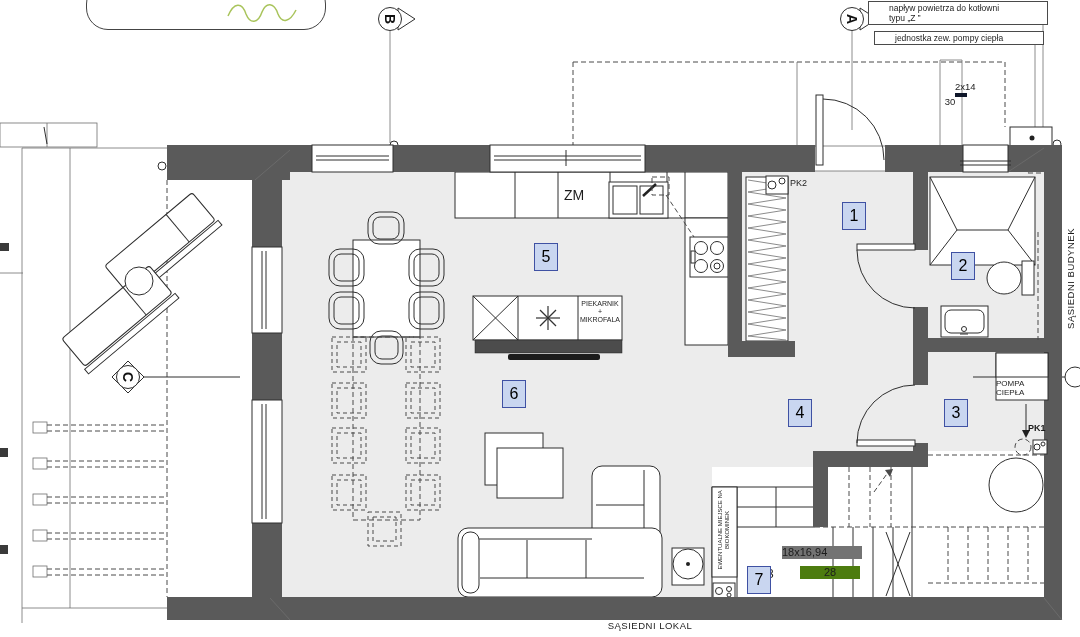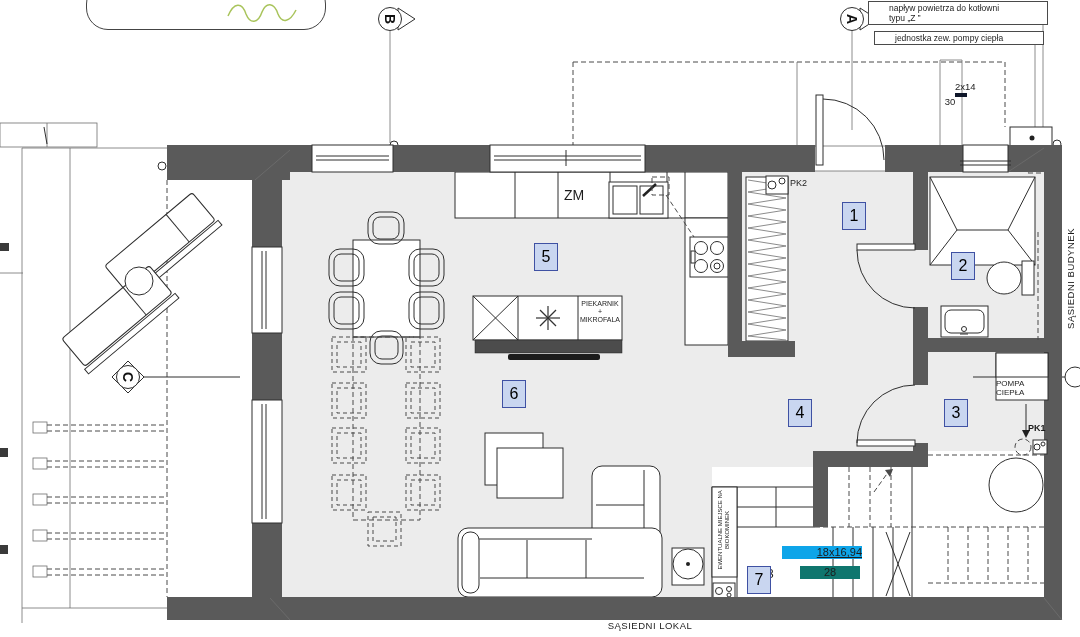--- a/index.html
+++ b/index.html
@@ -428,22 +428,22 @@
   <span style="display:block">PIEKARNIK</span>
   <span style="display:block">+</span>
   <span style="display:block">MIKROFALA</span>
 </div>
 
 <div class="lbl" style="left:996px;top:355px;width:52px;font-size:8px;text-align:left;margin-top:24px;">
   <span style="display:block">POMPA</span>
   <span style="display:block">CIEPŁA</span>
 </div>
 
-<div class="lbl" style="left:782px;top:546px;width:80px;font-size:11px;text-align:right;background:#0ea5e9;text-decoration:underline;">18x16,94</div>
-<div class="lbl" style="left:800px;top:566px;width:60px;font-size:11px;text-align:center;background:#0f766e;">28</div>
+<div class="lbl" style="left:782px;top:546px;width:80px;font-size:11px;text-align:left;background:#737373;">18x16,94</div>
+<div class="lbl" style="left:800px;top:566px;width:60px;font-size:11px;text-align:center;background:#4d7c0f;">28</div>
 
 <div class="lbl vert" style="left:680px;top:523px;width:88px;font-size:6px;">
   <span style="display:block">EWENTUALNE MIEJSCE NA</span>
   <span style="display:block">BIOKOMINEK</span>
 </div>
 
 <div class="lbl vert" style="left:1011px;top:273px;width:120px;font-size:9.5px;letter-spacing:.5px;">SĄSIEDNI BUDYNEK</div>
 <div class="lbl" style="left:595px;top:621px;width:110px;font-size:9.5px;text-align:center;letter-spacing:.5px;">SĄSIEDNI LOKAL</div>
 
 <div class="badge" style="left:842px;top:202px;">1</div>

